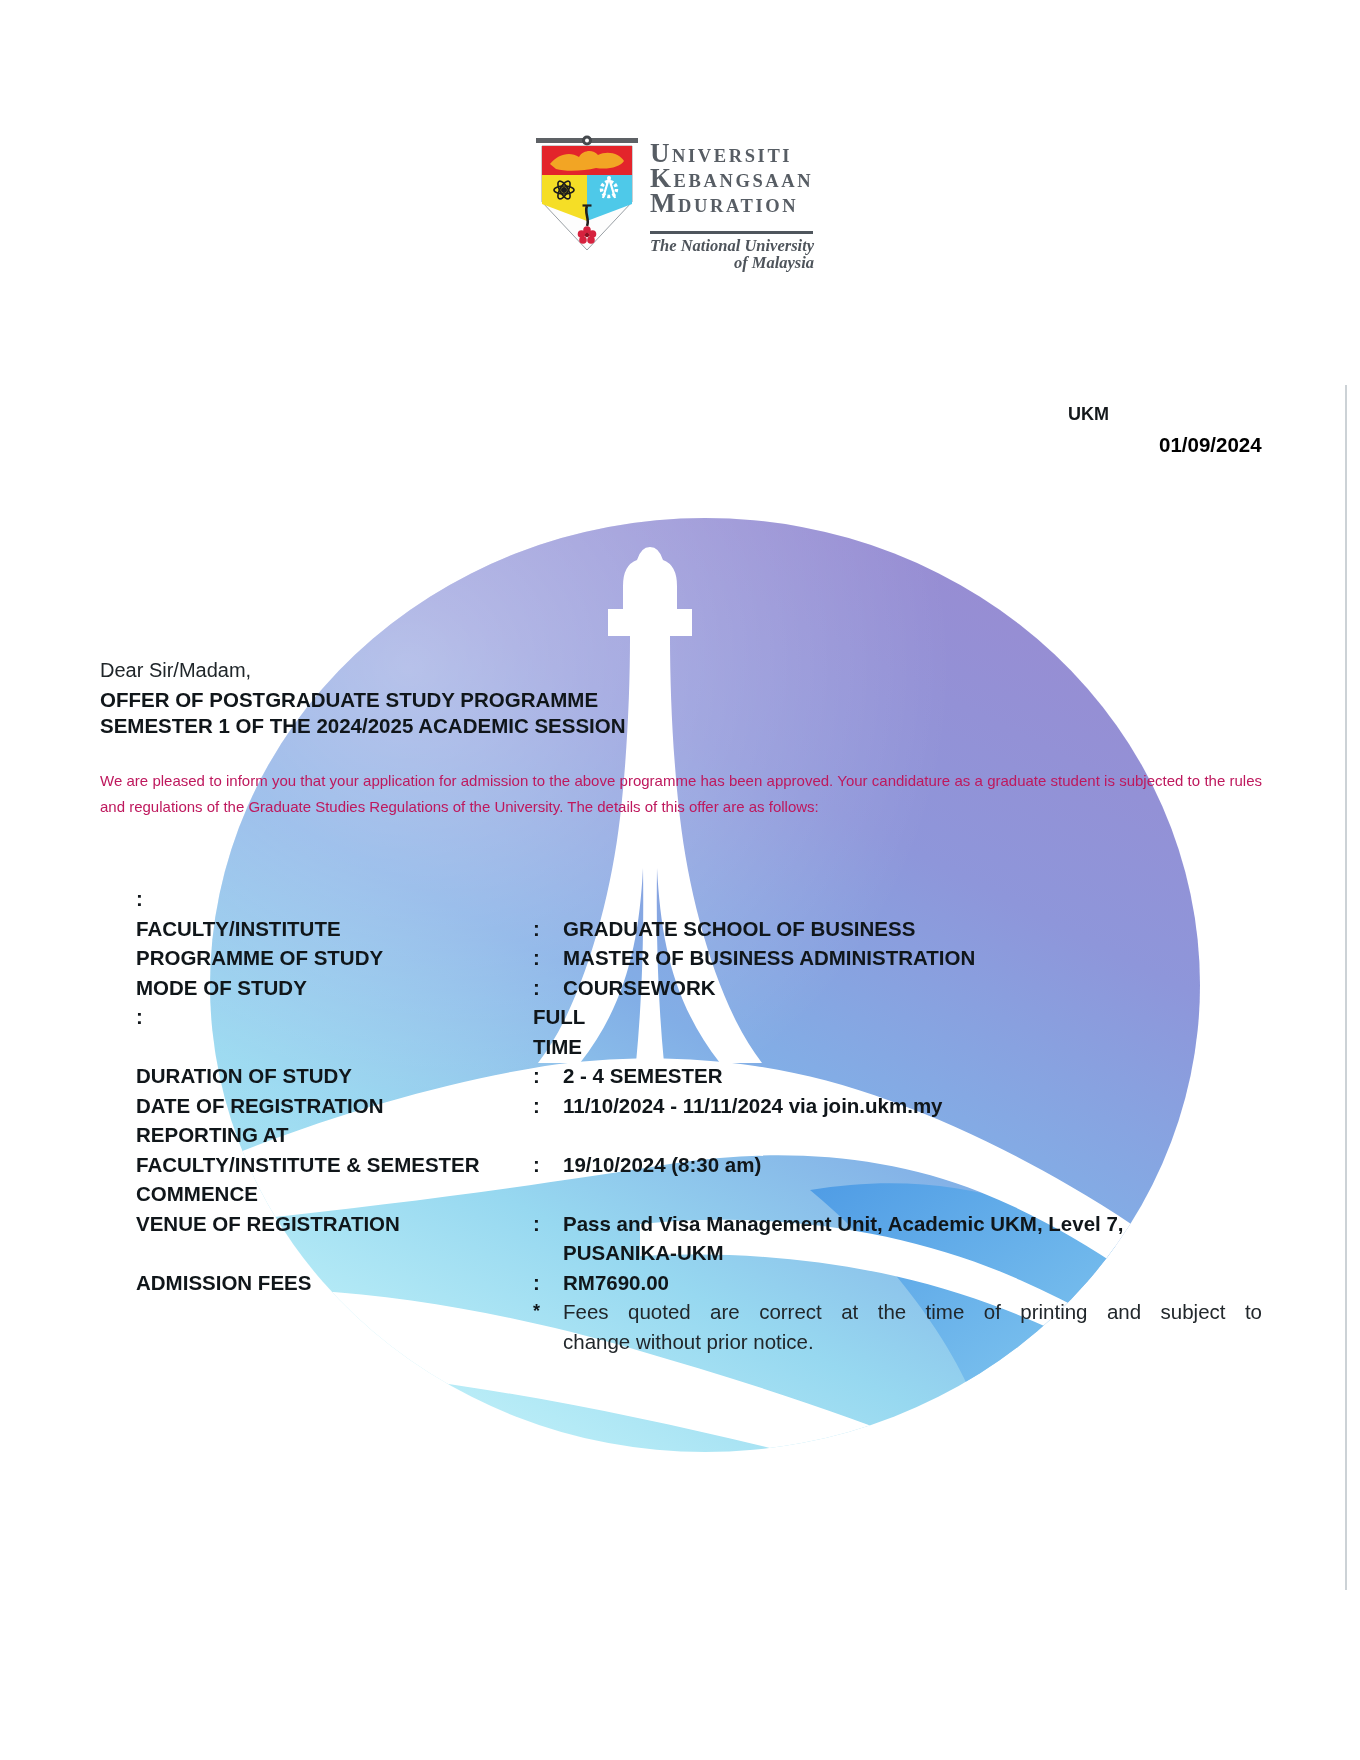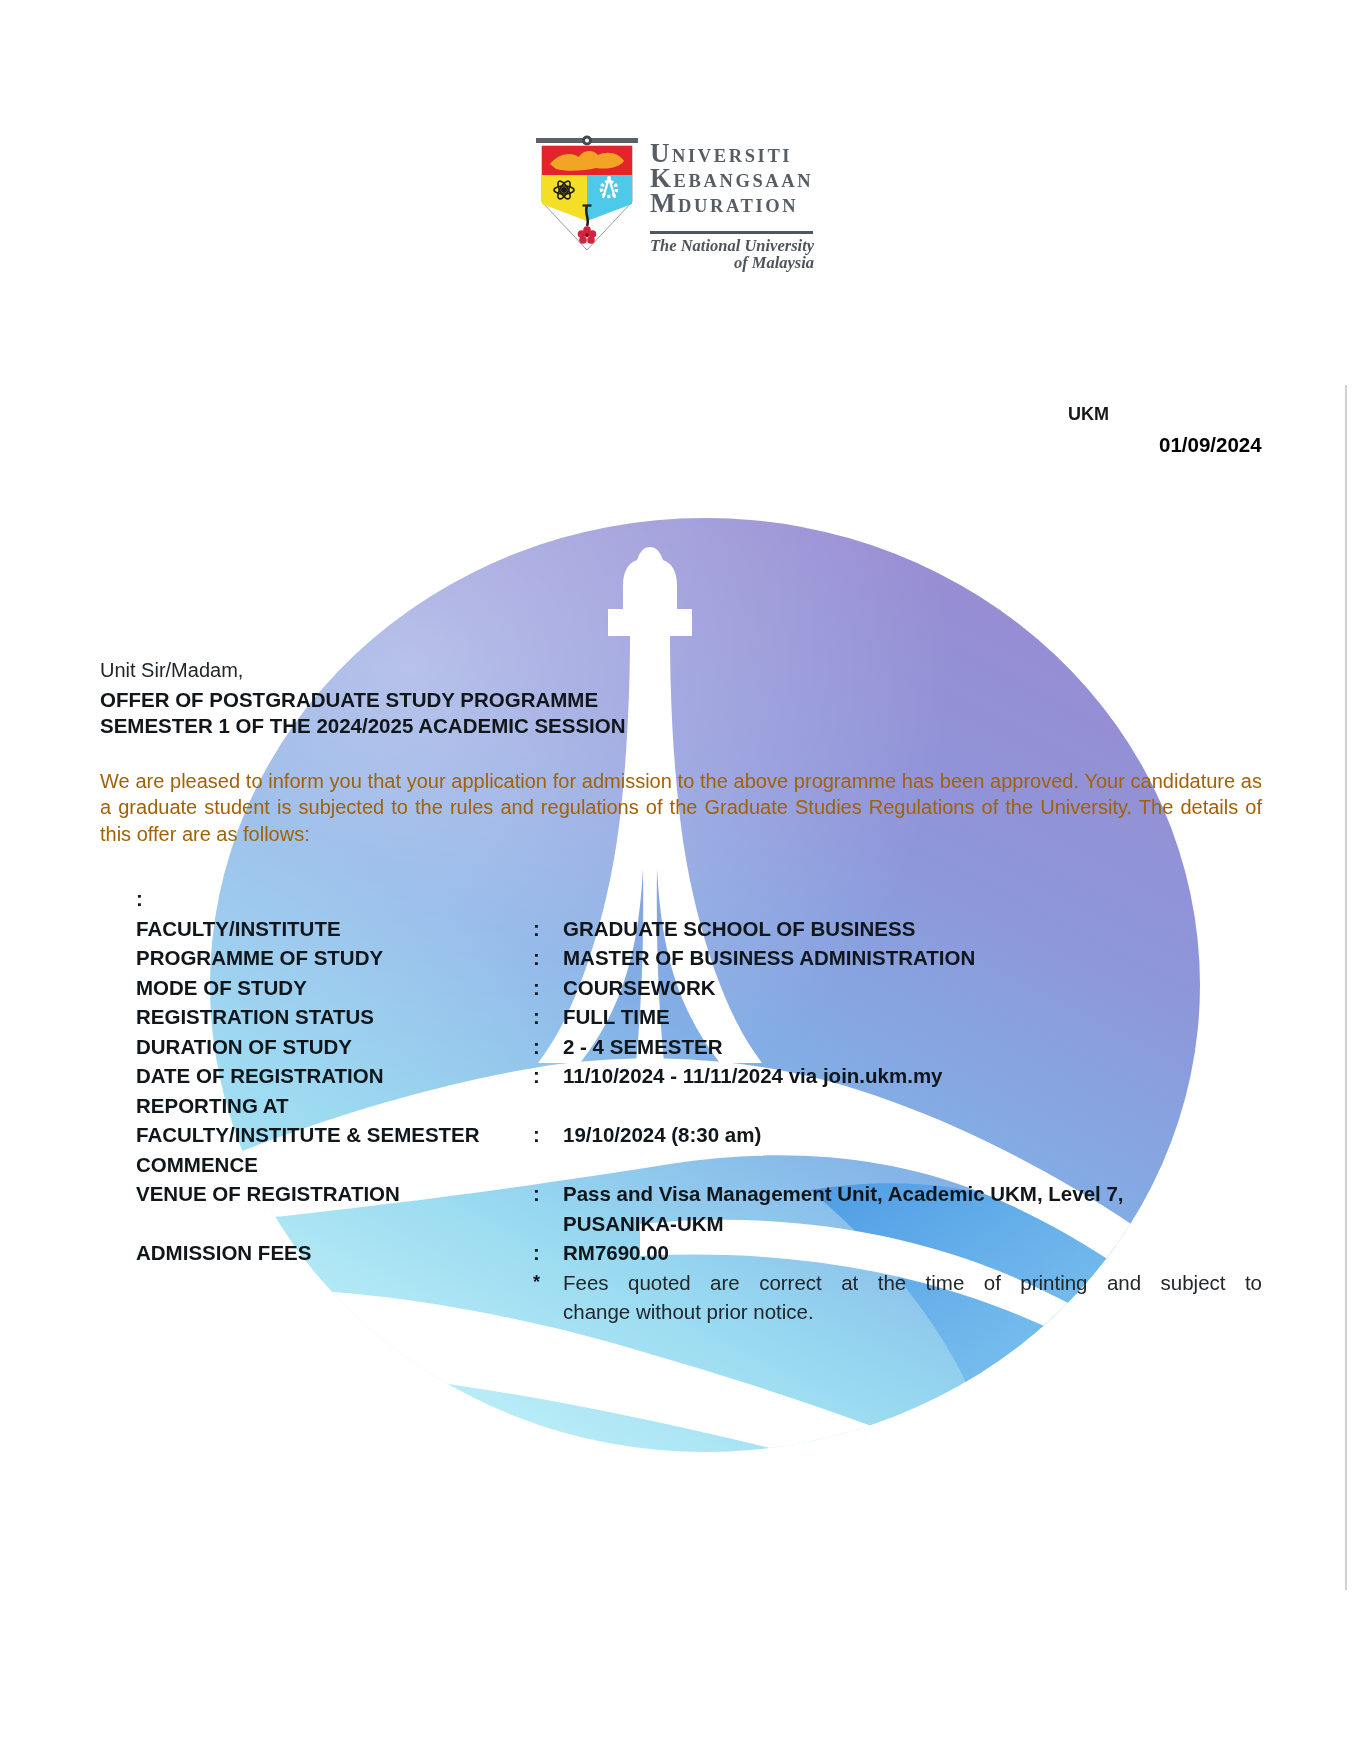--- a/index.html
+++ b/index.html
@@ -20,22 +20,22 @@
            font-weight:700;font-size:16.5px;line-height:17px;color:#4e545b;text-align:right;}
   
   #ref-box{left:1068px;top:404px;width:44px;height:26px;overflow:hidden;white-space:nowrap;
            font-weight:bold;font-size:18px;color:#14181b;}
   #date-box{left:1159px;top:433px;font-weight:bold;font-size:20.5px;color:#000000;}
   
   #scan-line{left:1345px;top:385px;width:2px;height:1205px;background:#ccd2d6;}
   
   #salutation{left:100px;top:659px;font-size:20px;color:#20262a;}
   #subject{left:100px;top:687px;font-weight:bold;font-size:20.5px;line-height:25.5px;color:#10161a;}
-  #paragraph{left:100px;top:768px;width:1162px;font-size:20px;line-height:26.3px;
-             text-align:justify;color:#a16207;}
+  #paragraph{left:100px;top:768px;width:1162px;font-size:15px;line-height:26.3px;
+             text-align:justify;color:#be185d;}
   
   #details{left:136px;top:884px;width:1126px;font-size:20.5px;color:#10161a;}
   .detail-row{display:grid;grid-template-columns:397px 30px 1fr;line-height:29.5px;}
   .detail-row .lbl,.detail-row .sep,.detail-row .val{font-weight:bold;}
   .detail-row.note .sep{font-weight:bold;font-size:18px;}
   .detail-row.note .val{font-weight:normal;color:#21272b;}
   .detail-row.note .val .vline:first-child{text-align:justify;text-align-last:justify;}
   .vline{min-height:29.5px;}
   
   .layer-text{z-index:2;}
@@ -146,21 +146,21 @@
   <div>of Malaysia</div>
 </div>
 
 <div id="ref-box" class="abs layer-text">
   <span>UKM</span>
 </div>
 <div id="date-box" class="abs layer-text">01/09/2024</div>
 
 <div id="scan-line" class="abs"></div>
 
-<div id="salutation" class="abs layer-text">Unit Sir/Madam,</div>
+<div id="salutation" class="abs layer-text">Dear Sir/Madam,</div>
 
 <div id="subject" class="abs layer-text">
   <div>OFFER OF POSTGRADUATE STUDY PROGRAMME</div>
   <div>SEMESTER 1 OF THE 2024/2025 ACADEMIC SESSION</div>
 </div>
 
 <div id="paragraph" class="abs layer-text">We are pleased to inform you that your application for admission to the above programme has been approved. Your candidature as a graduate student is subjected to the rules and regulations of the Graduate Studies Regulations of the University. The details of this offer are as follows:</div>
 
 <div id="details" class="abs layer-text">
     <div class="detail-row">
@@ -190,23 +190,20 @@
     <div class="detail-row">
       <div class="lbl">
         <div class="vline">MODE OF STUDY</div>
       </div>
       <div class="sep" style="padding-top: 0px;">:</div>
       <div class="val" style="padding-top: 0px;">
         <div class="vline">COURSEWORK</div>
       </div>
     </div>
     <div class="detail-row">
-      <div class="lbl">
-        <div class="vline">REGISTRATION STATUS</div>
-      </div>
       <div class="sep" style="padding-top: 0px;">:</div>
       <div class="val" style="padding-top: 0px;">
         <div class="vline">FULL TIME</div>
       </div>
     </div>
     <div class="detail-row">
       <div class="lbl">
         <div class="vline">DURATION OF STUDY</div>
       </div>
       <div class="sep" style="padding-top: 0px;">:</div>

